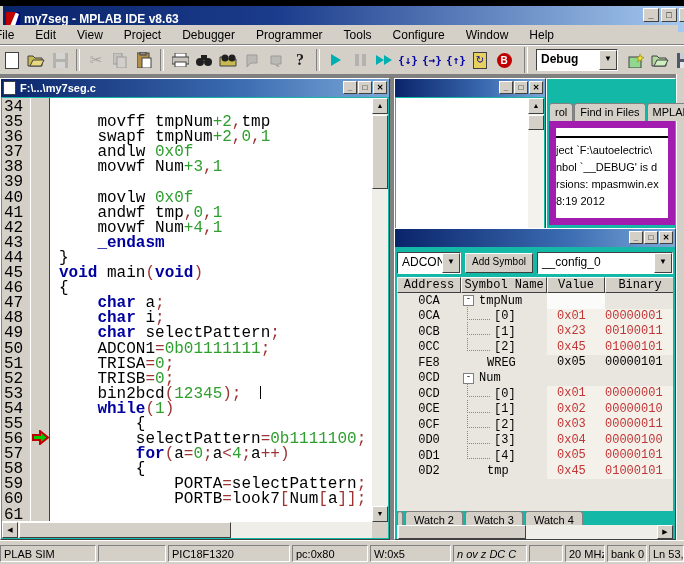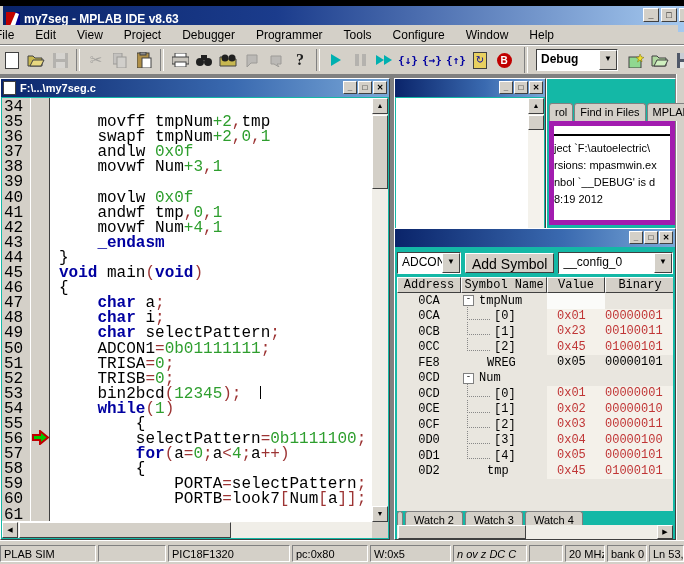--- a/index.html
+++ b/index.html
@@ -68,29 +68,29 @@
   .sb-thumb{position:absolute;background:#d4d0c8;border:1px solid;border-color:#fff #404040 #404040 #fff;box-sizing:border-box;}
   .sb-corner{position:absolute;right:0;bottom:0;width:16px;height:16px;background:#d4d0c8;}
   
   .filewin{left:394px;top:78px;width:152px;height:152px;}
   .fw-body{position:absolute;left:1px;right:1px;top:19px;bottom:1px;background:#fff;overflow:hidden;}
   
   .outwin{left:546px;top:78px;width:130px;height:152px;border-color:#fff #808080 #808080 #fff;}
   .out-tabs{position:absolute;left:2px;top:24px;height:18px;display:flex;}
   .out-tab{background:#d4d0c8;border:1px solid #808080;border-bottom:none;border-radius:3px 3px 0 0;
     padding:2px 5px 0 5px;font-size:11px;white-space:nowrap;overflow:hidden;margin-right:1px;}
-  .out-body{position:absolute;left:2px;right:0;top:42px;bottom:4px;background:#fff;border:5px solid #a21caf;
+  .out-body{position:absolute;left:2px;right:0;top:42px;bottom:4px;background:#fff;border:7px solid #a21caf;
     overflow:hidden;font-size:11px;}
   .out-rule{height:2px;background:#000;margin:8px 0 4px 0;}
   .out-line{white-space:nowrap;height:17px;line-height:17px;}
   
   .watch{left:394px;top:228px;width:282px;height:312px;}
   .w-toolbar{position:absolute;left:2px;top:21px;height:26px;right:2px;display:flex;align-items:center;gap:4px;}
   .wbutton{height:20px;background:#d4d0c8;border:1px solid;border-color:#fff #404040 #404040 #fff;
-    font-size:14px;padding:2px 6px 0 6px;box-sizing:border-box;white-space:nowrap;}
+    font-size:10px;padding:2px 6px 0 6px;box-sizing:border-box;white-space:nowrap;}
   .w-grid{position:absolute;left:2px;right:2px;top:48px;bottom:28px;background:#e9e6df;overflow:hidden;}
   .w-header{display:flex;height:16px;font-family:"Liberation Mono","DejaVu Sans Mono",monospace;font-size:12px;}
   .w-hcell{background:#d4d0c8;border:1px solid;border-color:#fff #404040 #404040 #fff;box-sizing:border-box;
     text-align:center;overflow:hidden;white-space:nowrap;flex:none;}
   .w-row{display:flex;height:15.5px;font-family:"Liberation Mono","DejaVu Sans Mono",monospace;font-size:12px;align-items:center;}
   .w-addr{width:64px;flex:none;text-align:center;}
   .w-sym{width:86px;flex:none;display:flex;align-items:center;height:100%;}
   .w-val{width:58px;flex:none;padding-left:10px;box-sizing:border-box;height:100%;line-height:15.5px;}
   .w-bin{width:70px;flex:none;height:100%;line-height:15.5px;}
   .chg{color:#c03535;background:#f4f1ea;}
@@ -290,22 +290,22 @@
   <div class="child outwin">
     <div class="out-tabs" id="out-tabs">
         <div class="out-tab">rol</div>
         <div class="out-tab">Find in Files</div>
         <div class="out-tab">MPLAB</div>
       </div>
     <div class="out-body">
       <div class="out-rule"></div>
       <div id="out-lines">
           <div class="out-line">ject `F:\autoelectric\</div>
+          <div class="out-line">nbol `__DEBUG' is d</div>
           <div class="out-line">rsions: mpasmwin.ex</div>
-          <div class="out-line">nbol `__DEBUG' is d</div>
           <div class="out-line">8:19 2012</div>
         </div>
     </div>
   </div>
 
   <div class="child editor">
     <div class="ctitle">
       <div class="doc-ic"></div>
       <span>F:\...\my7seg.c</span>
       <div class="cbtns">

